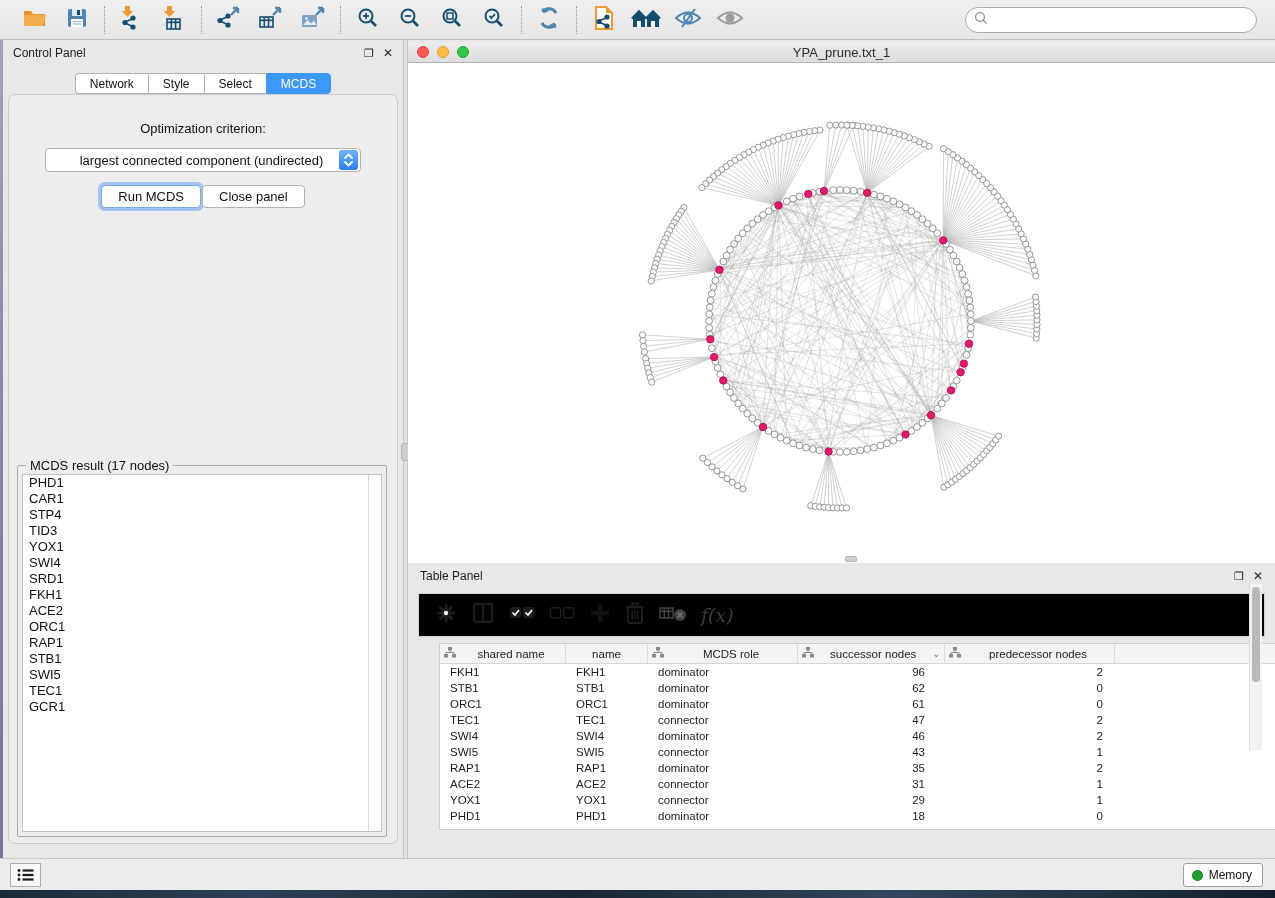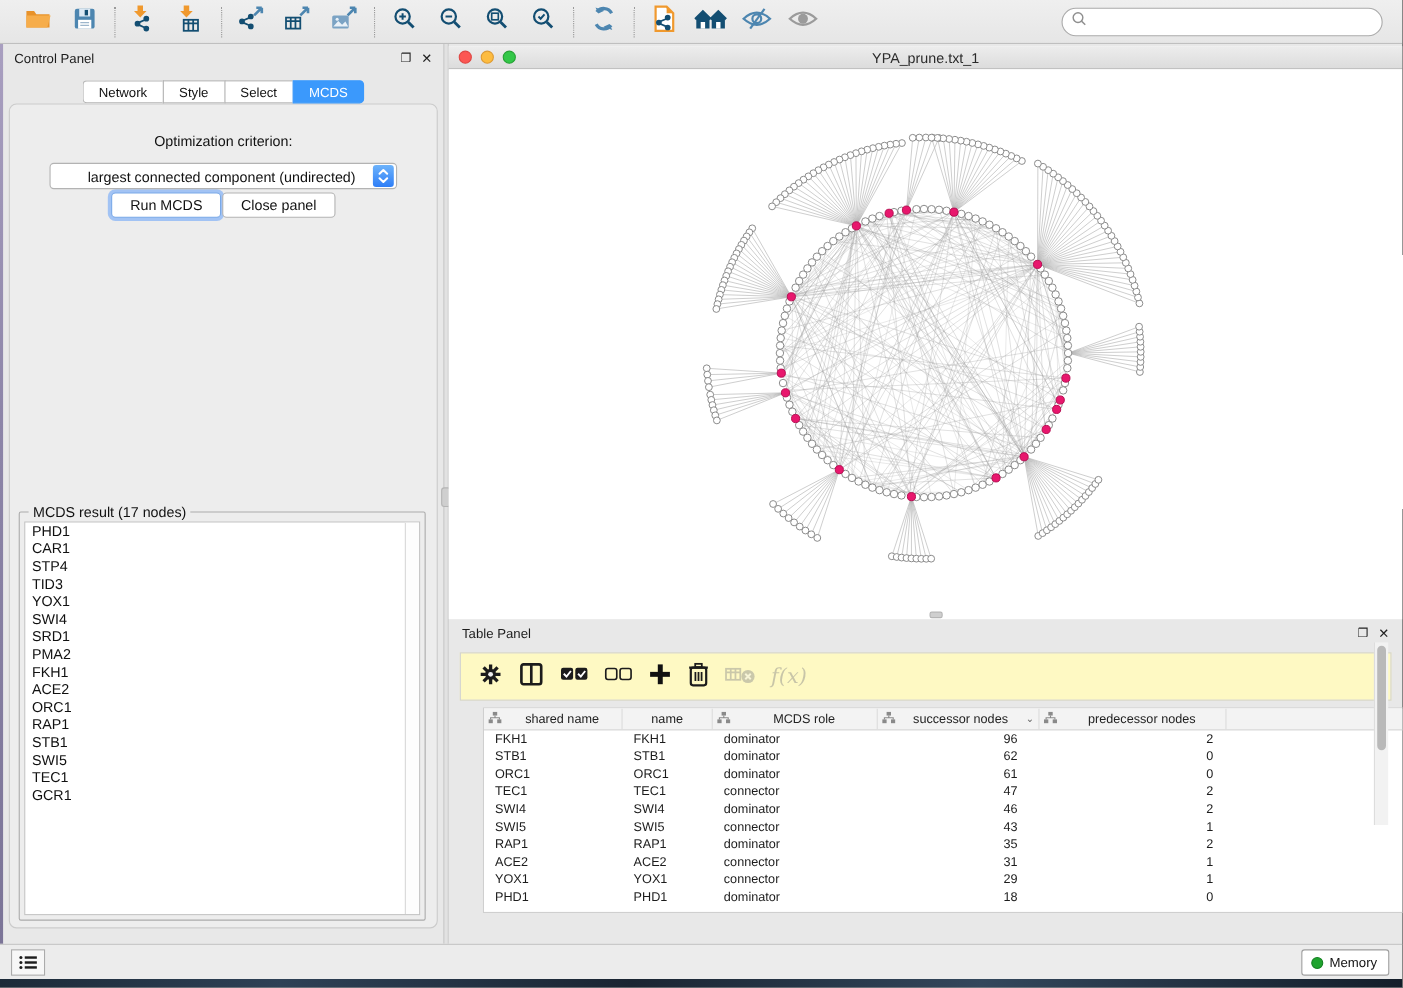--- a/index.html
+++ b/index.html
@@ -37,21 +37,21 @@
   .seg .tab.active{background:#3b99fc;border-color:#3b99fc;color:#fff;}
   .cp-content{position:absolute;left:5px;top:54px;width:390px;height:750px;background:#ededed;
               border:1px solid #cbcbcb;border-radius:7px;}
   .opt-label{margin-top:26px;text-align:center;font-size:13px;color:#111;}
   .dropdown{position:relative;margin:12px auto 0;width:316px;height:24px;background:#fff;
             border:1px solid #b3b3b3;border-radius:4px;display:flex;align-items:center;cursor:pointer;}
   .dropdown .dd-text{flex:1;text-align:center;font-size:13px;color:#111;padding-left:18px;}
   .dd-stepper{width:19px;height:20px;margin-right:2px;border-radius:3px;
               background:linear-gradient(#6db3fb,#2e7ef7);display:flex;flex-direction:column;
               align-items:center;justify-content:center;gap:1px;}
-  .btn-row{margin-top:3px;display:flex;justify-content:center;gap:1px;}
+  .btn-row{margin-top:13px;display:flex;justify-content:center;gap:1px;}
   .mac-btn{height:23px;padding:0 16px;background:#fff;border:1px solid #b3b3b3;border-radius:4px;
            font-size:13px;color:#111;display:flex;align-items:center;cursor:pointer;
            font-family:"Liberation Sans",sans-serif;}
   .mac-btn.focused{box-shadow:0 0 0 3px rgba(100,160,250,.55);border-color:#7aa9e8;}
   .result-box{position:absolute;left:8px;top:370px;width:370px;height:372px;
               border:1px solid #ababab;border-radius:2px;}
   .result-legend{position:absolute;left:8px;top:-8px;background:#ededed;padding:0 4px;
                  font-size:13px;color:#111;}
   .result-list{position:absolute;left:4px;top:8px;right:4px;bottom:4px;background:#fff;
                border:1px solid #c3c3c3;overflow:hidden;font-size:13px;color:#111;}
@@ -71,21 +71,21 @@
   .light.red{background:#fc5753;border:1px solid #df4744;}
   .light.yellow{background:#fdbc40;border:1px solid #de9b34;}
   .light.green{background:#33c748;border:1px solid #26a234;}
   .net-title{position:absolute;left:0;right:0;text-align:center;font-size:13px;color:#2b2b2b;}
   .net-canvas{position:relative;width:867px;height:500px;background:#fff;}
   .hsplit-handle{position:absolute;left:443px;top:556px;width:12px;height:6px;background:#cfcfcf;
                  border:1px solid #b5b5b5;border-radius:2px;}
   
   .table-panel{position:absolute;left:408px;top:563px;width:867px;height:295px;background:#e8e8e8;}
   .tp-titlebar{height:26px;display:flex;align-items:center;padding:0 12px;font-size:12px;color:#1d1d1d;}
-  .tp-toolbar{position:absolute;left:10px;top:30px;right:10px;height:44px;background:#fef9c3;
+  .tp-toolbar{position:absolute;left:10px;top:30px;right:10px;height:44px;background:#000000;
               border:1px solid #d2d2d2;display:flex;align-items:center;gap:14px;padding:0 16px;}
   .tp-tool{display:flex;align-items:center;justify-content:center;cursor:pointer;}
   .tp-tool.disabled{opacity:.45;cursor:default;}
   .tbl{position:absolute;left:31px;top:80px;width:845px;height:187px;background:#fff;
        border:1px solid #cfcfcf;overflow:hidden;}
   .tbl-header{display:flex;height:20px;background:#f3f3f3;border-bottom:1px solid #d6d6d6;}
   .th{display:flex;align-items:center;font-size:11.5px;color:#222;border-right:1px solid #dcdcdc;
       padding:0 4px;gap:5px;}
   .th .lbl{flex:1;text-align:center;}
   .tbl-body{position:relative;}
@@ -322,21 +322,20 @@
         <span class="result-legend">MCDS result (17 nodes)</span>
         <div class="result-list" id="result-list">
           <div class="result-scroll"></div>
         <div class="item">PHD1</div>
             <div class="item">CAR1</div>
             <div class="item">STP4</div>
             <div class="item">TID3</div>
             <div class="item">YOX1</div>
             <div class="item">SWI4</div>
             <div class="item">SRD1</div>
-            <div class="item">PMA2</div>
             <div class="item">FKH1</div>
             <div class="item">ACE2</div>
             <div class="item">ORC1</div>
             <div class="item">RAP1</div>
             <div class="item">STB1</div>
             <div class="item">SWI5</div>
             <div class="item">TEC1</div>
             <div class="item">GCR1</div>
           </div>
       </div>

